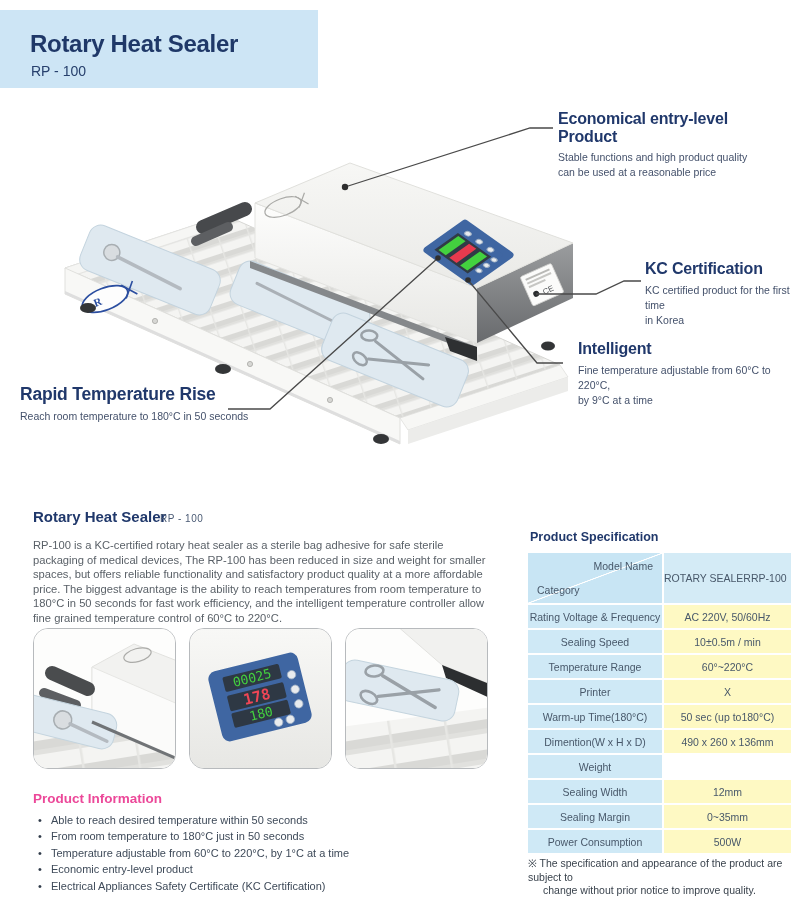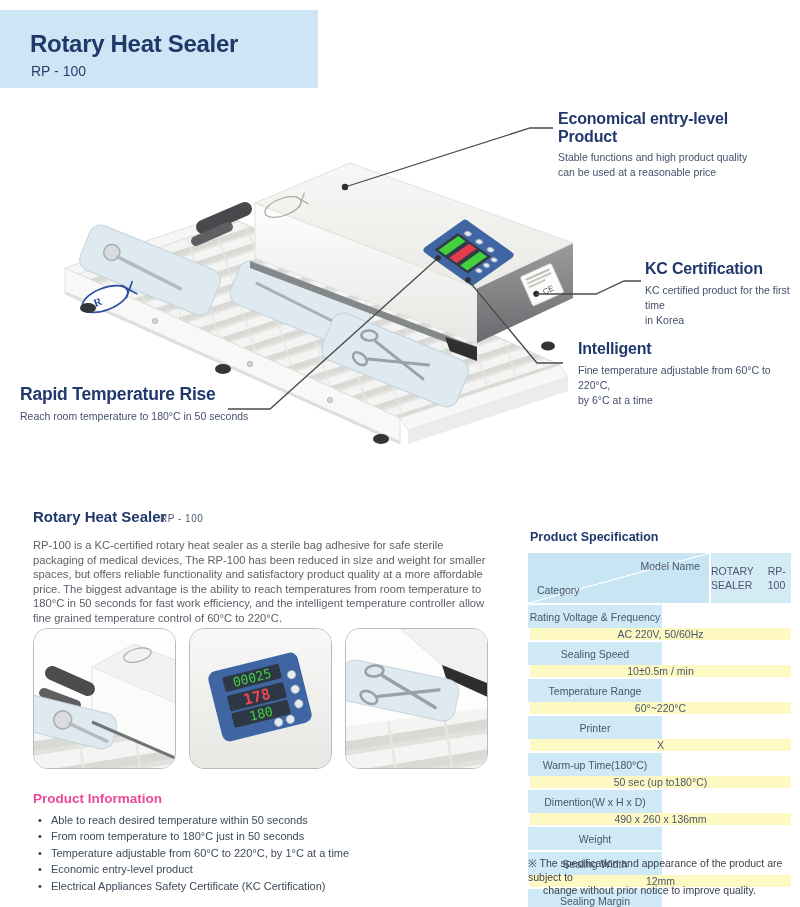--- a/index.html
+++ b/index.html
@@ -37,26 +37,26 @@
   .pi-list{left:36px;top:812px;margin:0;padding:0;list-style:none;}
   .pi-list li{font-size:11px;line-height:16.4px;color:#3e4a59;padding-left:15px;position:relative;}
   .pi-list li::before{content:"\2022";position:absolute;left:2px;color:#2f3a49;}
   
   .spec-title{left:530px;top:530px;font-size:12.5px;font-weight:bold;color:#20386b;}
   .spec-table{left:528px;top:553px;width:263px;font-size:10.5px;color:#48586a;}
   .spec-hrow{display:flex;margin-bottom:2px;}
   .spec-hl{width:134px;height:50px;position:relative;
     background:
       linear-gradient(to bottom right,rgba(0,0,0,0) 49.4%,#ffffff 49.9%,#ffffff 50.6%,rgba(0,0,0,0) 51.1%),
-      #c8e5f4; padding-left: 47px;}
+      #c8e5f4;}
   .spec-hl .mn{position:absolute;top:7px;right:9px;}
   .spec-hl .cat{position:absolute;bottom:7px;left:9px;}
   .spec-hr{flex:1;margin-left:2px;background:#d4ebf6;display:flex;flex-direction:row;
     align-items:center;justify-content:flex-start;line-height:14px;}
-  .spec-row{display:flex;margin-bottom:2px;flex-direction:column;}
+  .spec-row{display:flex;margin-bottom:2px;}
   .spec-cl{width:134px;height:23px;background:#cfe9f6;display:flex;align-items:center;justify-content:center;}
   .spec-cr{flex:1;margin-left:2px;height:23px;background:#fef9c3;display:flex;align-items:center;justify-content:center;}
   .spec-note{left:528px;top:857px;width:268px;font-size:10.5px;line-height:13.5px;font-weight:normal;color:#3a434d;}
   .spec-note .l2{padding-left:15px;}
 </style>
 </head>
 <body>
 
 <div class="abs header-band">
   <div class="abs header-title" style="position:absolute;">Rotary Heat Sealer</div>
@@ -191,21 +191,21 @@
 <div class="abs callout co-econ">
   <h3><span>Economical entry-level</span><br><span>Product</span></h3>
   <div class="desc"><span>Stable functions and high product quality</span><br><span>can be used at a reasonable price</span></div>
 </div>
 <div class="abs callout co-kc">
   <h3>KC Certification</h3>
   <div class="desc"><span>KC certified product for the first time</span><br><span>in Korea</span></div>
 </div>
 <div class="abs callout co-intel">
   <h3><span>Intelligent</span><br></h3>
-  <div class="desc"><span>Fine temperature adjustable from 60°C to 220°C,</span><br><span>by 6°C at a time</span></div>
+  <div class="desc"><span>Fine temperature adjustable from 60°C to 220°C,</span><br><span>by 9°C at a time</span></div>
 </div>
 <div class="abs callout co-rapid">
   <h3>Rapid Temperature Rise</h3>
   <div class="desc">Reach room temperature to 180°C in 50 seconds</div>
 </div>
 
 <div class="abs ov-title">Rotary Heat Sealer</div>
 <div class="abs ov-model">RP - 100</div>
 <div class="abs ov-para">RP-100 is a KC-certified rotary heat sealer as a sterile bag adhesive for safe sterile packaging of medical devices, The RP-100 has been reduced in size and weight for smaller spaces, but offers reliable functionality and satisfactory product quality at a more affordable price. The biggest advantage is the ability to reach temperatures from room temperature to 180°C in 50 seconds for fast work efficiency, and the intelligent temperature controller allow fine grained temperature control of 60°C to 220°C.</div>
 

